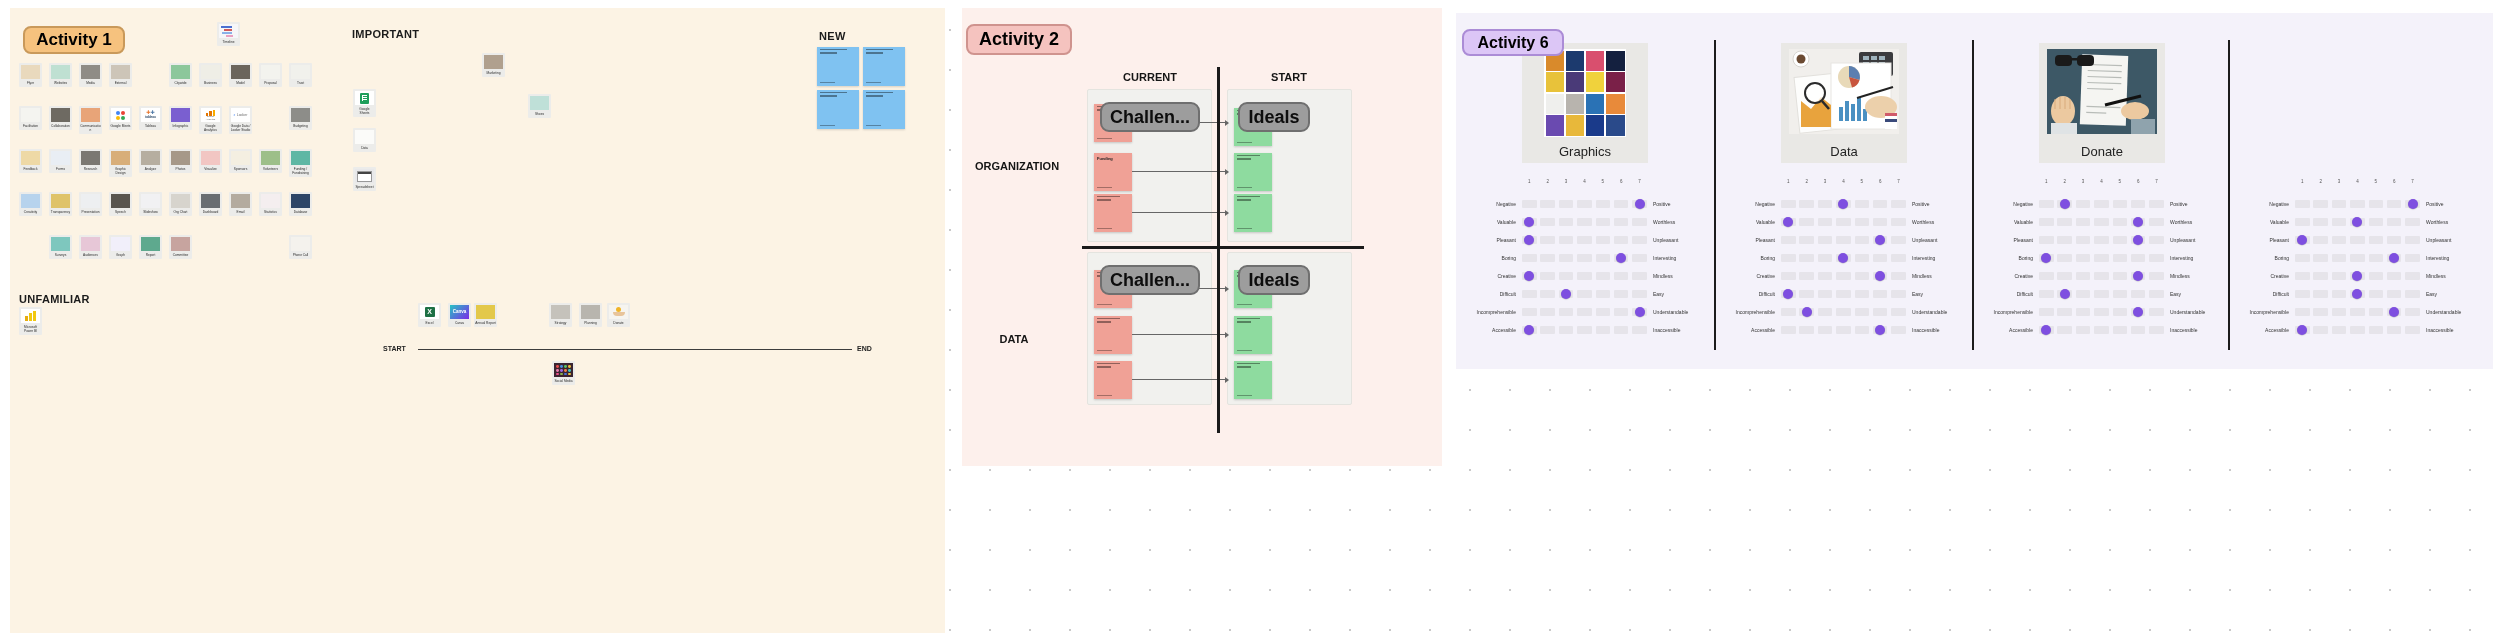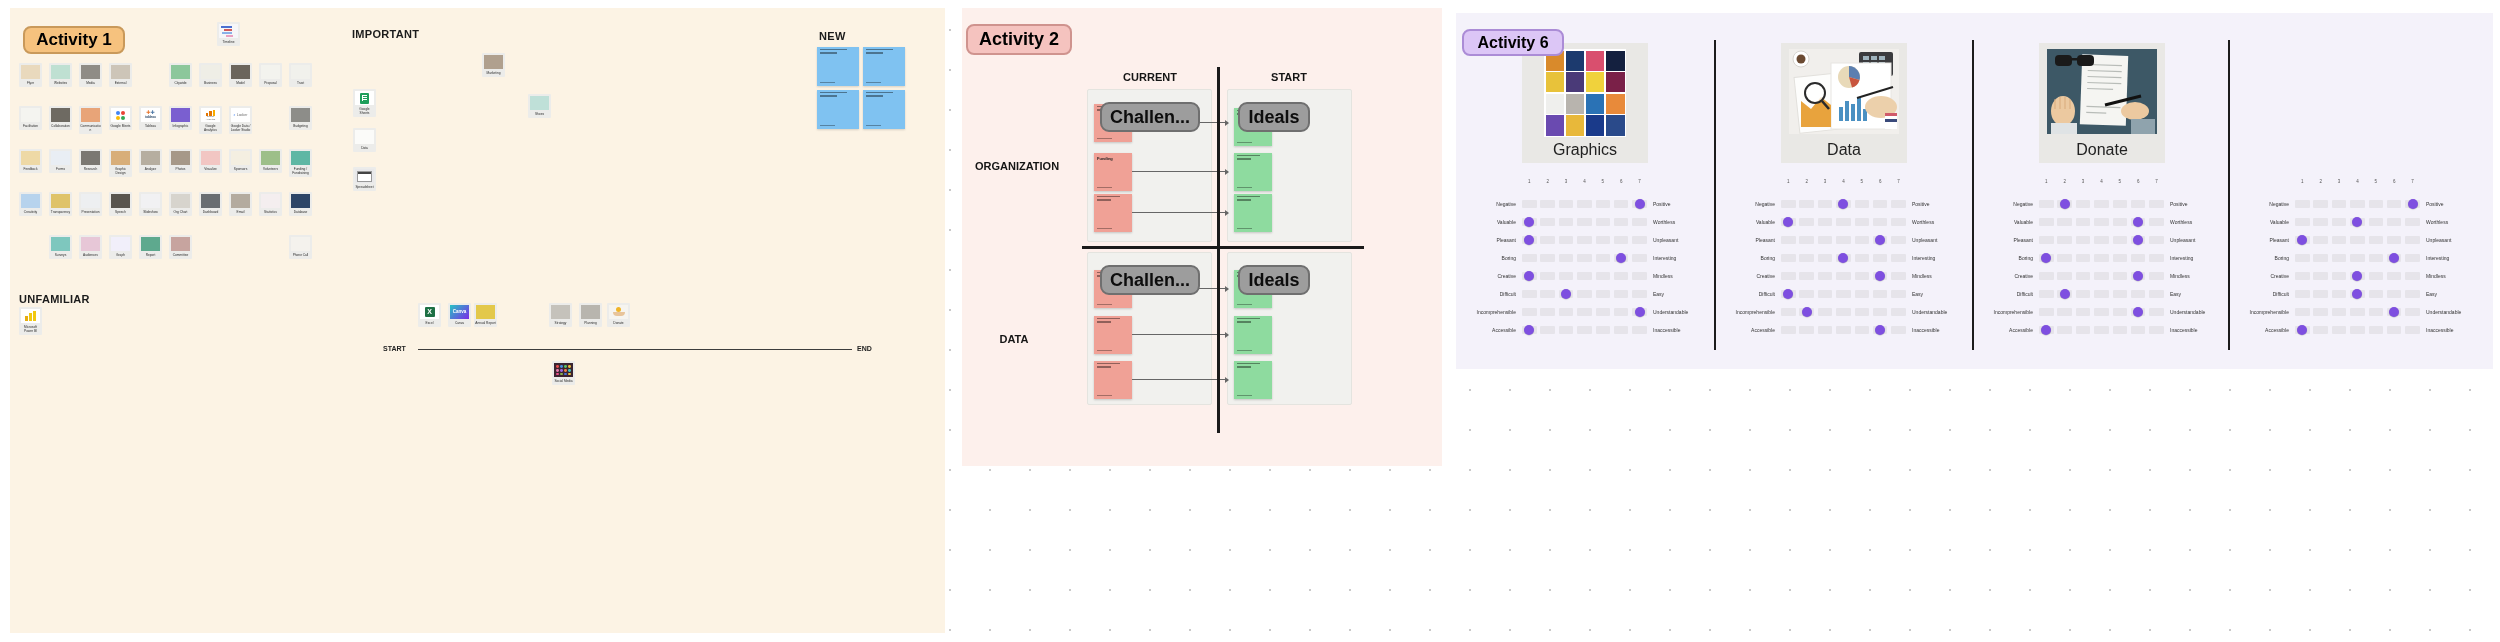--- a/index.html
+++ b/index.html
@@ -67,21 +67,21 @@
     border-left:4px solid #666; border-top:3px solid transparent; border-bottom:3px solid transparent;
   }
 
   
   .a3p { position:absolute; top:0; height:100%; }
   .a3-divider { position:absolute; top:27px; height:310px; width:2.5px; background:#1c1c1c; }
   .a3-card {
     position:absolute; left:66px; top:30px; width:126px; height:120px;
     background:#e9e8e5; text-align:center; padding-top:6px;
   }
-  .a3-card-label { position:absolute; bottom:4px; left:0; right:0; font-size:16px; color:#222; }
+  .a3-card-label { position:absolute; bottom:4px; left:0; right:0; font-size:13px; color:#222; }
   .a3-img { margin:0 auto; overflow:hidden; }
   .numrow, .srow { position:absolute; }
   .numcell { width:14.5px; text-align:center; font-size:4.5px; color:#555; }
   .sqflex { display:flex; gap:3.9px; position:absolute; left:66px; top:0; }
   .sq { width:14.5px; height:8px; background:#e6e4ea; border-radius:1px; }
   .slab { position:absolute; font-size:5px; color:#333; line-height:8px; white-space:nowrap; }
   .slab.l { left:0; width:60px; text-align:right; }
   .slab.r { left:197px; text-align:left; }
   .dot { position:absolute; width:10px; height:10px; border-radius:50%; background:#7e4fe0; top:-1px; z-index:3; box-shadow:0 0.5px 1px rgba(0,0,0,0.25); }
 </style>

